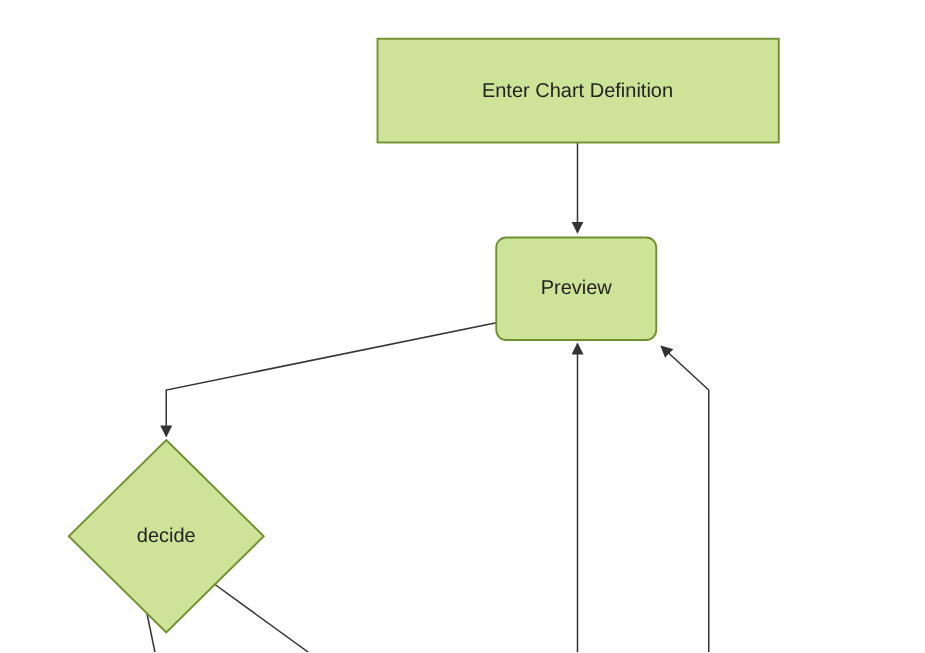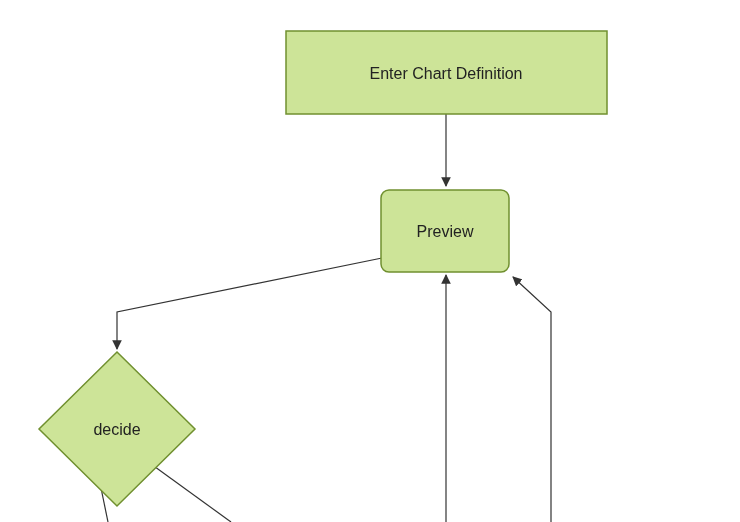--- a/index.html
+++ b/index.html
@@ -14,20 +14,21 @@
     padding: 0;
     background: var(--bg);
     font-family: "Liberation Sans", sans-serif;
   }
   .canvas {
     position: relative;
     width: 616px;
     height: 522px;
     background: var(--bg);
     overflow: hidden;
+    margin-left: 16px;
   }
   svg { display: block; }
   .edge {
     fill: none;
     stroke: var(--edge-color);
     stroke-width: 1.2;
   }
   .node-shape {
     fill: var(--node-fill);
     stroke: var(--node-stroke);

